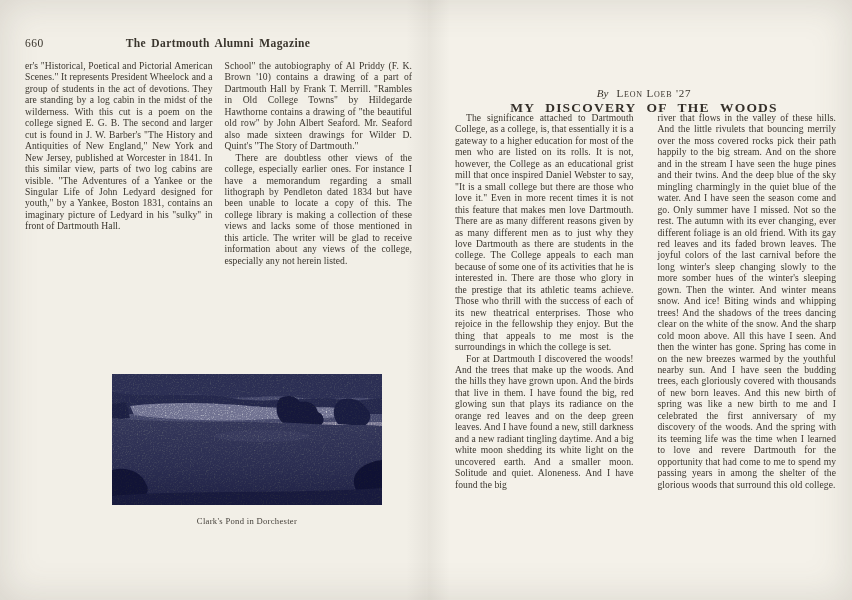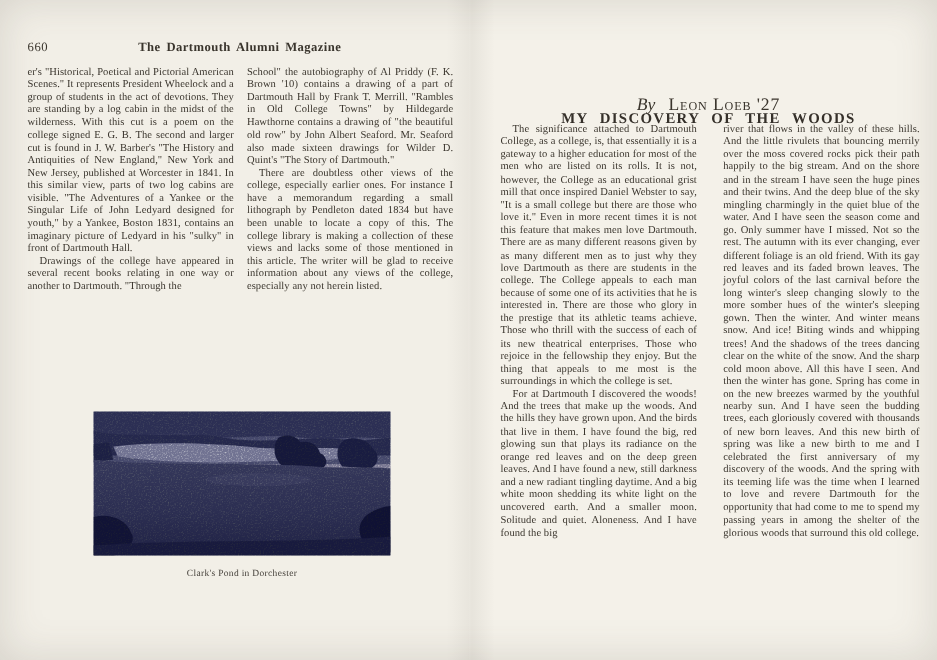--- a/index.html
+++ b/index.html
@@ -54,40 +54,40 @@
   }
   .col { flex: 1; }
   .body-text {
     font-size: 9.6px; line-height: 11.45px;
     text-align: justify;
     letter-spacing: 0.05px;
     color: #3a352d;
   }
   .body-text p.indent { text-indent: 11px; }
   .photo-block {
-    position: absolute; left: 85px; top: 374px; width: 270px; z-index: 2;
+    position: absolute; left: 112px; top: 374px; width: 270px; z-index: 2;
   }
   .photo-frame { width: 270px; height: 131px; display: block; }
   .photo-caption {
     margin-top: 11px; text-align: center;
     font-size: 8.6px; letter-spacing: 0.3px; color: #45403a;
   }
 
   
   .rp-title {
     position: absolute; top: 68px; left: 28px; right: 18px;
     text-align: center;
     font-size: 13.5px; font-weight: bold;
     letter-spacing: 1.2px; word-spacing: 6px;
     color: #35302a;
     margin-top: 32px;
   }
   .rp-byline {
     position: absolute; top: 87px; left: 28px; right: 18px;
-    text-align: center; font-size: 16px; color: #3a352d;
+    text-align: center; font-size: 11px; color: #3a352d;
   }
   .rp-byline .by { font-style: italic; }
   .rp-byline .name { font-variant: small-caps; letter-spacing: 0.8px; }
   .rp-columns {
     position: absolute; top: 112px; left: 29px; right: 16px;
     display: flex; gap: 24px;
   }
 </style>
 </head>
 <body>
@@ -97,21 +97,20 @@
   <div class="page left">
 
     <div class="lp-header">
       <span class="lp-pagenum">660</span>
       <span class="lp-magtitle">The Dartmouth Alumni Magazine</span>
     </div>
 
     <div class="lp-columns">
       <div class="col body-text">
         <p>er's "Historical, Poetical and Pictorial American Scenes." It represents President Wheelock and a group of students in the act of devotions. They are standing by a log cabin in the midst of the wilderness. With this cut is a poem on the college signed E. G. B. The second and larger cut is found in J. W. Barber's "The History and Antiquities of New England," New York and New Jersey, published at Worcester in 1841. In this similar view, parts of two log cabins are visible. "The Adventures of a Yankee or the Singular Life of John Ledyard designed for youth," by a Yankee, Boston 1831, contains an imaginary picture of Ledyard in his "sulky" in front of Dartmouth Hall.</p>
-        <p class="indent">Drawings of the college have appeared in several recent books relating in one way or another to Dartmouth. "Through the</p>
       </div>
       <div class="col body-text">
         <p>School" the autobiography of Al Priddy (F. K. Brown '10) contains a drawing of a part of Dartmouth Hall by Frank T. Merrill. "Rambles in Old College Towns" by Hildegarde Hawthorne contains a drawing of "the beautiful old row" by John Albert Seaford. Mr. Seaford also made sixteen drawings for Wilder D. Quint's "The Story of Dartmouth."</p>
         <p class="indent">There are doubtless other views of the college, especially earlier ones. For instance I have a memorandum regarding a small lithograph by Pendleton dated 1834 but have been unable to locate a copy of this. The college library is making a collection of these views and lacks some of those mentioned in this article. The writer will be glad to receive information about any views of the college, especially any not herein listed.</p>
       </div>
     </div>
 
     <div class="photo-block">
       <svg class="photo-frame" viewBox="0 0 270 131" xmlns="http://www.w3.org/2000/svg" preserveAspectRatio="none">
         <defs>

